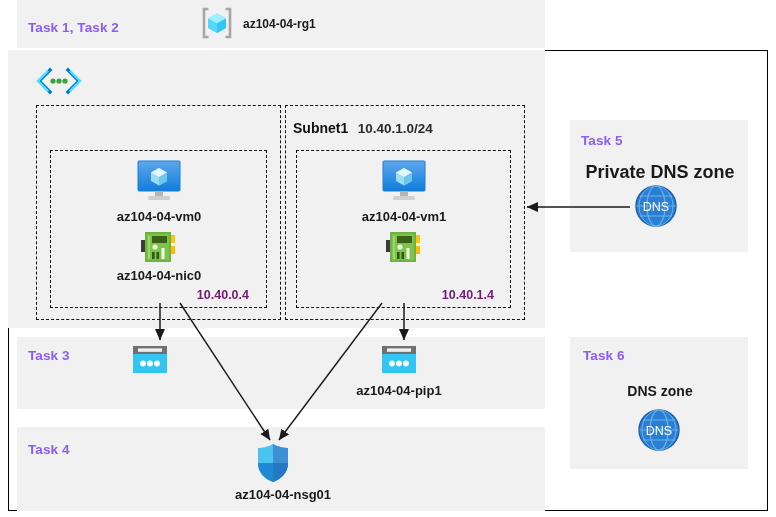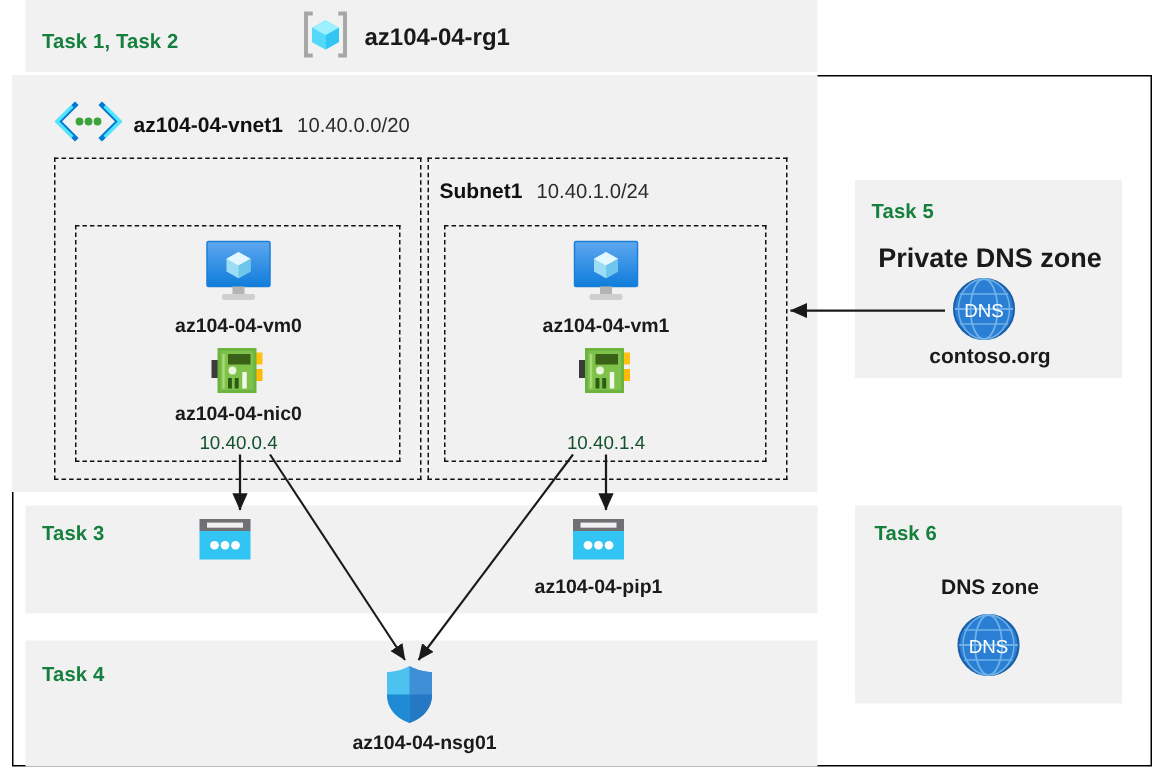--- a/index.html
+++ b/index.html
@@ -10,30 +10,30 @@
   #stage{
     position:relative;
     width:776px;height:517px;
     background:#ffffff;
     overflow:hidden;
   }
 
   
   .task-label{
     position:absolute;
-    font-size:13.5px;font-weight:bold;color:#15803d;
+    font-size:13.5px;font-weight:bold;color:#8b5cf6;
     letter-spacing:.1px;white-space:nowrap;
   }
   .res-name{
     position:absolute;text-align:center;white-space:nowrap;
     font-size:13px;font-weight:bold;color:#1a1a1a;
   }
   .res-sub{
-    position:absolute;text-align:center;white-space:nowrap;
-    font-size:12.5px;color:#14532d;font-weight:normal;
+    position:absolute;text-align:right;white-space:nowrap;
+    font-size:12.5px;color:#701a75;font-weight:bold;
   }
 
   
   .panel{position:absolute;background:#f1f1f1;}
   .outer-box{
     position:absolute;left:8px;top:50px;width:760px;height:461px;
     border:1.6px solid #000;box-sizing:border-box;background:transparent;
   }
   .vnet-box{
     position:absolute;left:8px;top:50px;width:537px;height:278px;
@@ -92,42 +92,38 @@
     <svg viewBox="0 0 34 34" width="34" height="34">
       <path d="M8.5 3 L4 3 L4 31 L8.5 31" fill="none" stroke="#a6a6a6" stroke-width="2.6"></path>
       <path d="M25.5 3 L30 3 L30 31 L25.5 31" fill="none" stroke="#a6a6a6" stroke-width="2.6"></path>
       <polygon points="17,7.5 26,12.5 26,22 17,27 8,22 8,12.5" fill="#50e6ff"></polygon>
       <polygon points="17,7.5 26,12.5 17,17.5 8,12.5" fill="#9cf0ff"></polygon>
       <polygon points="17,17.5 26,12.5 26,22 17,27" fill="#32c5f4"></polygon>
       <polygon points="17,17.5 8,12.5 8,22 17,27" fill="#55d8f7"></polygon>
     </svg>
   </div>
 
-  <div class="res-name" style="left:243px;top:17px;text-align:right;font-size:16px;">az104-04-rg1</div>
+  <div class="res-name" style="left:243px;top:17px;text-align:right;font-size:12px;">az104-04-rg1</div>
 
   <div class="outer-box"></div>
 
   <div class="vnet-box"></div>
 
   <div class="icon vnet-icon" style="left:36px;top:68px;">
     <svg viewBox="0 0 46 26" width="46" height="26">
       <path d="M14 2 L3 13 L14 24" fill="none" stroke="#0078d4" stroke-width="3.4" stroke-linecap="square"></path>
       <path d="M11.5 3.5 L2 13 L11.5 22.5" fill="none" stroke="#50e6ff" stroke-width="2.2" stroke-linecap="square"></path>
       <path d="M32 2 L43 13 L32 24" fill="none" stroke="#0078d4" stroke-width="3.4" stroke-linecap="square"></path>
       <path d="M34.5 3.5 L44 13 L34.5 22.5" fill="none" stroke="#50e6ff" stroke-width="2.2" stroke-linecap="square"></path>
       <circle cx="17" cy="13" r="2.6" fill="#3aa33a"></circle>
       <circle cx="23" cy="13" r="2.6" fill="#3aa33a"></circle>
       <circle cx="29" cy="13" r="2.6" fill="#3aa33a"></circle>
     </svg>
   </div>
 
-  <div class="box-hdr" style="left:89px;top:75px;">
-    <span class="hdr-bold">az104-04-vnet1</span>
-    <span class="hdr-norm" style="margin-left: 5px;">10.40.0.0/20</span>
-  </div>
 
   <div class="subnet-box" style="left:36px;top:105px;width:245px;height:215px;"></div>
   <div class="inner-dash" style="left:50px;top:150px;width:217px;height:158px;"></div>
 
   <div class="icon vm-icon" style="left:136px;top:160px;">
     <svg viewBox="0 0 46 42" width="46" height="42">
       <defs>
         <linearGradient id="vmg0" x1="0" y1="0" x2="0" y2="1">
           <stop offset="0" stop-color="#5ea7ef"></stop>
             <stop offset="1" stop-color="#0f7ddb"></stop>
@@ -157,21 +153,21 @@
       <rect x="20.5" y="17" width="3" height="11" fill="#f2f8ec"></rect>
       <path d="M8 5 L8 28" stroke="#a9d97a" stroke-width="1.6" fill="none"></path>
     </svg>
   </div>
   <div class="res-name" style="left:69px;top:268px;width:180px;">az104-04-nic0</div>
   <div class="res-sub" style="left:69px;top:288px;width:180px;">10.40.0.4</div>
 
   <div class="subnet-box" style="left:285px;top:105px;width:240px;height:215px;"></div>
   <div class="box-hdr" style="left:293px;top:119px;">
     <span class="hdr-bold">Subnet1</span>
-    <span class="hdr-norm" style="margin-left: 5px;">10.40.1.0/24</span>
+    <span class="hdr-norm" style="margin-left: 5px; font-weight: bold;">10.40.1.0/24</span>
   </div>
   <div class="inner-dash" style="left:296px;top:150px;width:215px;height:158px;"></div>
 
   <div class="icon vm-icon" style="left:381px;top:160px;">
     <svg viewBox="0 0 46 42" width="46" height="42">
       <defs>
         <linearGradient id="vmg1" x1="0" y1="0" x2="0" y2="1">
           <stop offset="0" stop-color="#5ea7ef"></stop>
             <stop offset="1" stop-color="#0f7ddb"></stop>
         </linearGradient>
@@ -251,21 +247,20 @@
       <circle cx="22" cy="22" r="20" fill="#2a7fd4"></circle>
       <circle cx="22" cy="22" r="20" fill="none" stroke="#1a5fa8" stroke-width="1.4"></circle>
       <ellipse cx="22" cy="22" rx="9" ry="20" fill="none" stroke="#6fb2e8" stroke-width="1.2"></ellipse>
       <ellipse cx="22" cy="22" rx="17" ry="20" fill="none" stroke="#6fb2e8" stroke-width="1"></ellipse>
       <line x1="2.5" y1="22" x2="41.5" y2="22" stroke="#6fb2e8" stroke-width="1.2"></line>
       <line x1="6" y1="12" x2="38" y2="12" stroke="#6fb2e8" stroke-width="1"></line>
       <line x1="6" y1="32" x2="38" y2="32" stroke="#6fb2e8" stroke-width="1"></line>
       <text x="22" y="27" font-family="Liberation Sans, sans-serif" font-size="12.5" fill="#ffffff" text-anchor="middle">DNS</text>
     </svg>
   </div>
-  <div class="res-name" style="left:576px;top:229px;width:168px;font-size:14px;">contoso.org</div>
 
   <div class="panel" style="left:570px;top:337px;width:178px;height:132px;"></div>
   <div class="task-label" style="left:583px;top:348px;">Task 6</div>
   <div class="res-name" style="left:580px;top:383px;width:160px;font-size:14px;">DNS zone</div>
 
   <div class="icon dns-icon" style="left:637px;top:408px;">
     <svg viewBox="0 0 44 44" width="44" height="44">
       <circle cx="22" cy="22" r="20" fill="#2a7fd4"></circle>
       <circle cx="22" cy="22" r="20" fill="none" stroke="#1a5fa8" stroke-width="1.4"></circle>
       <ellipse cx="22" cy="22" rx="9" ry="20" fill="none" stroke="#6fb2e8" stroke-width="1.2"></ellipse>

